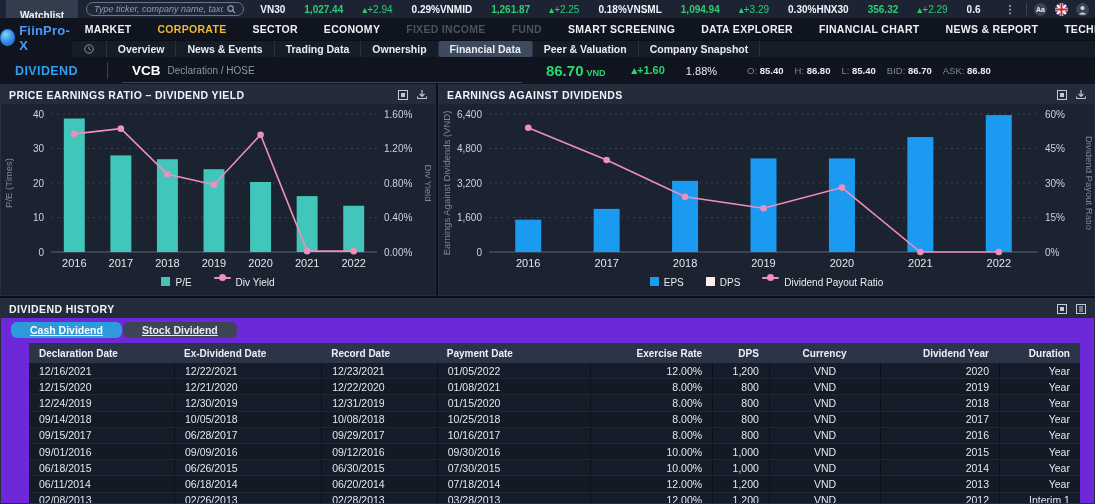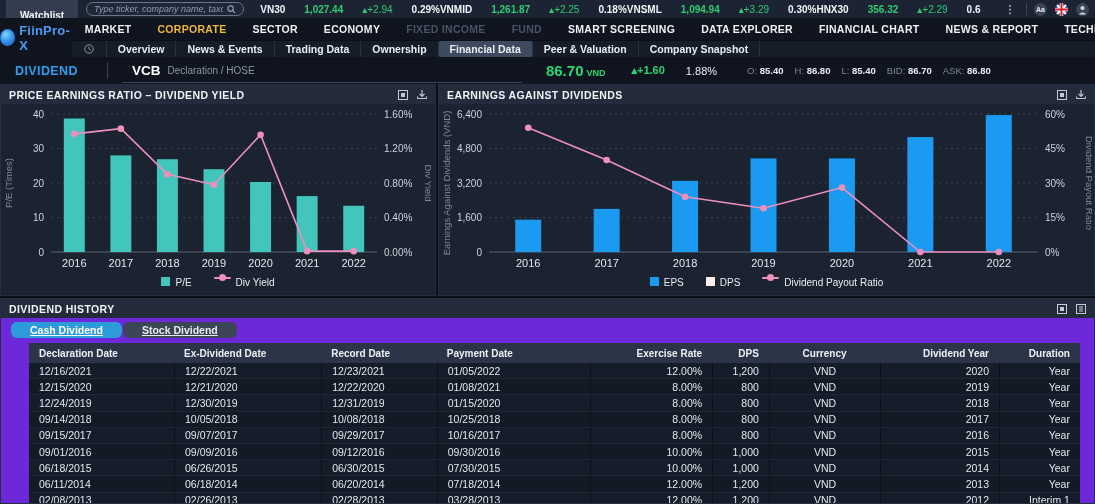--- a/index.html
+++ b/index.html
@@ -442,21 +442,21 @@
             <div>10/08/2018</div>
             <div>10/25/2018</div>
             <div>8.00%</div>
             <div>800</div>
             <div>VND</div>
             <div>2017</div>
             <div>Year</div>
           </div>
           <div class="tgrid trow">
             <div>09/15/2017</div>
-            <div>09/07/2017</div>
+            <div>06/28/2017</div>
             <div>09/29/2017</div>
             <div>10/16/2017</div>
             <div>8.00%</div>
             <div>800</div>
             <div>VND</div>
             <div>2016</div>
             <div>Year</div>
           </div>
           <div class="tgrid trow">
             <div>09/01/2016</div>

